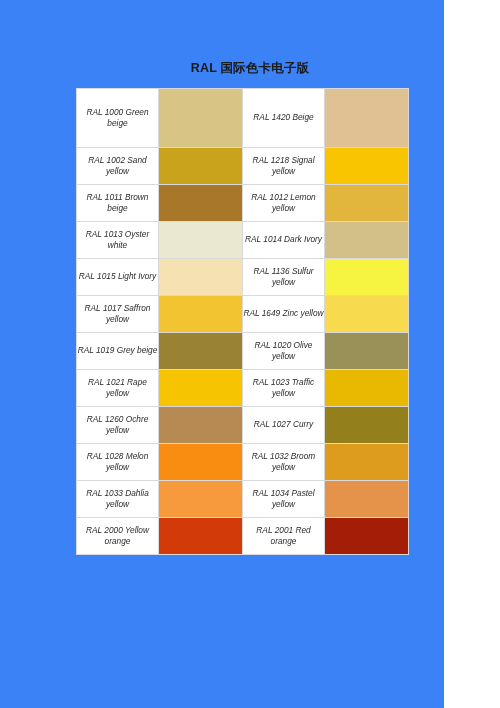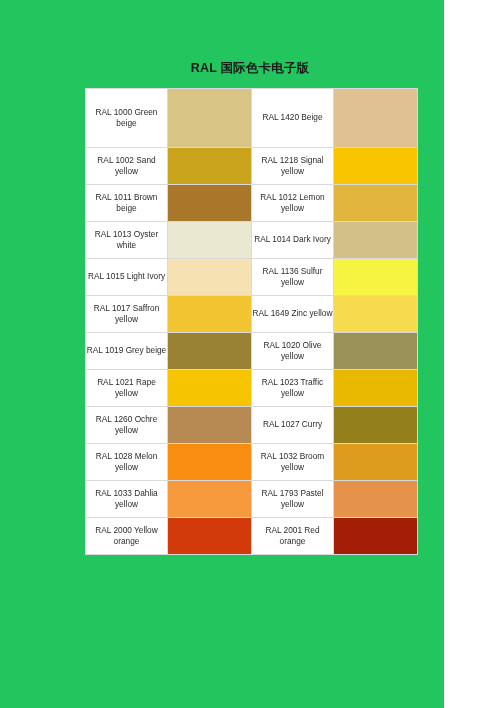--- a/index.html
+++ b/index.html
@@ -10,43 +10,44 @@
   body {
     width: 500px;
     height: 708px;
     font-family: "Liberation Sans", "DejaVu Sans", sans-serif;
     overflow: hidden;
     position: relative;
   }
   .page {
     width: 444px;
     height: 708px;
-    background: #22c55e;
+    background: #3b82f6;
     position: relative;
     box-sizing: border-box;
   }
   .doc-title {
     position: absolute;
     left: 0;
     top: 60px;
     width: 500px;
     text-align: center;
     font-size: 12.5px;
     font-weight: bold;
     color: #1a1a1a;
     letter-spacing: 0.2px;
     line-height: 16px;
   }
   .color-table {
     position: absolute;
-    left: 85px;
+    left: 76px;
     top: 88px;
     width: 330px;
     border-collapse: collapse;
     table-layout: fixed;
+    font-style: italic;
   }
   .color-table td {
     border: 1px solid #d9d9d9;
     padding: 0;
     margin: 0;
     vertical-align: middle;
   }
   .label-cell {
     width: 82px;
     background: #ffffff;
@@ -180,21 +181,21 @@
           <td class="label-cell">RAL 1032 Broom yellow</td>
           <td class="swatch-cell">
             <span class="swatch" style="background: rgb(222, 156, 30);"></span>
           </td>
         </tr>
         <tr class="row-std">
           <td class="label-cell">RAL 1033 Dahlia yellow</td>
           <td class="swatch-cell">
             <span class="swatch" style="background: rgb(247, 154, 61);"></span>
           </td>
-          <td class="label-cell">RAL 1793 Pastel yellow</td>
+          <td class="label-cell">RAL 1034 Pastel yellow</td>
           <td class="swatch-cell">
             <span class="swatch" style="background: rgb(229, 146, 75);"></span>
           </td>
         </tr>
         <tr class="row-std">
           <td class="label-cell">RAL 2000 Yellow orange</td>
           <td class="swatch-cell">
             <span class="swatch" style="background: rgb(210, 59, 9);"></span>
           </td>
           <td class="label-cell">RAL 2001 Red orange</td>

